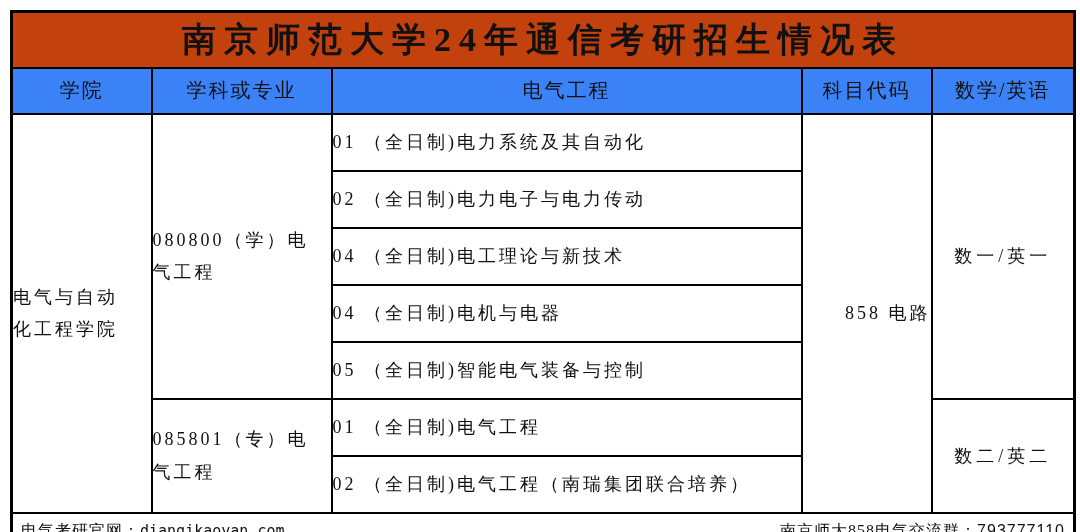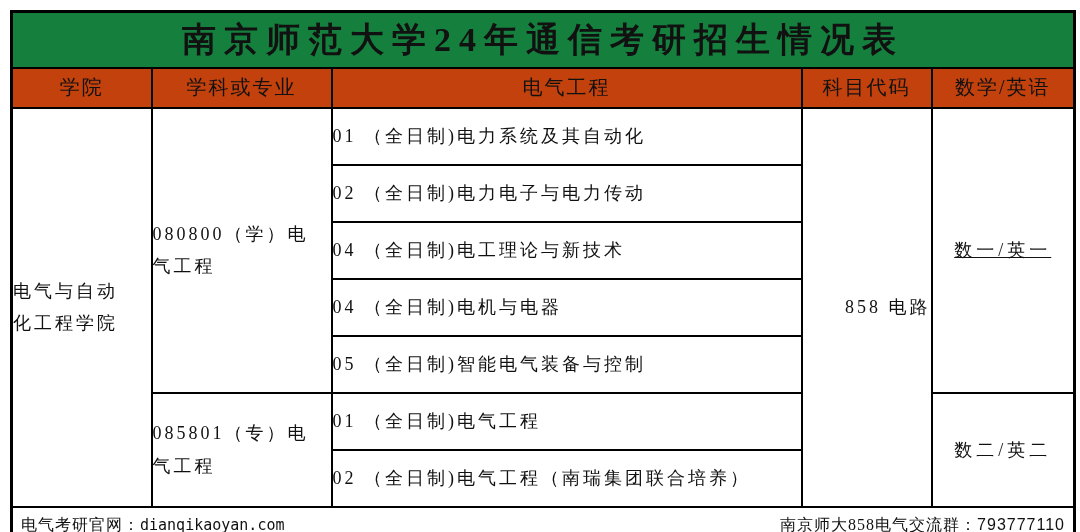--- a/index.html
+++ b/index.html
@@ -23,30 +23,30 @@
     table-layout: fixed;
     border: 3px solid #000000;
   }
   table.adm td, table.adm th {
     border: 2px solid #000000;
     overflow: hidden;
   }
 
   .title-row td {
     height: 56px;
-    background: #15803d;
+    background: #c2410c;
     text-align: center;
     vertical-align: middle;
     font-size: 34px;
     font-weight: bold;
     letter-spacing: 8px;
   }
   .header-row th {
-    height: 40px;
-    background: #c2410c;
+    height: 46px;
+    background: #3b82f6;
     text-align: center;
     vertical-align: middle;
     font-size: 20px;
     font-weight: normal;
     letter-spacing: 2px;
   }
   .body-row { height: 57px; }
   .body-row td {
     background: transparent;
     font-size: 18px;
@@ -114,21 +114,21 @@
       <th>数学/英语</th>
     </tr>
 
     <tr class="body-row">
           <td class="cell-college" rowspan="7">电气与自动
 化工程学院</td>
           <td class="cell-major" rowspan="5">080800（学）电
 气工程</td>
           <td class="cell-direction">01 （全日制)电力系统及其自动化</td>
           <td class="cell-subject" rowspan="7">858 电路</td>
-          <td class="cell-mathheng" rowspan="5" style="text-align: center; letter-spacing: 4px; text-decoration: underline;">数一/英一</td>
+          <td class="cell-mathheng" rowspan="5" style="text-align: center; letter-spacing: 4px;">数一/英一</td>
         </tr>
         <tr class="body-row">
           <td class="cell-direction">02 （全日制)电力电子与电力传动</td>
         </tr>
         <tr class="body-row">
           <td class="cell-direction">04 （全日制)电工理论与新技术</td>
         </tr>
         <tr class="body-row">
           <td class="cell-direction">04 （全日制)电机与电器</td>
         </tr>

